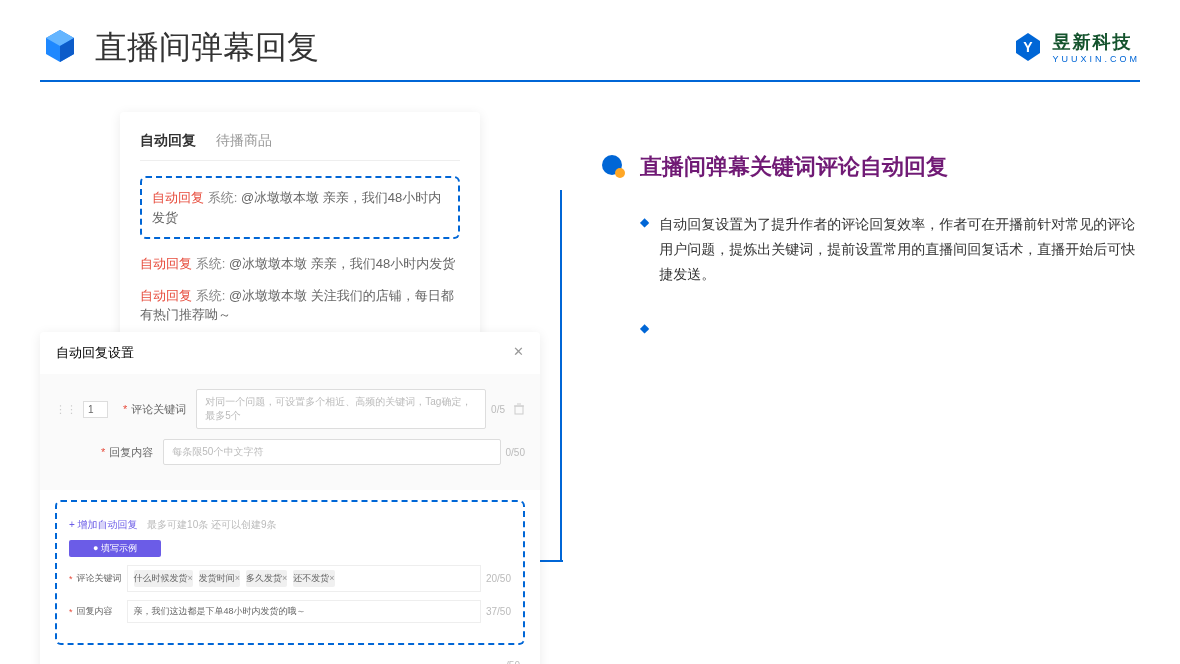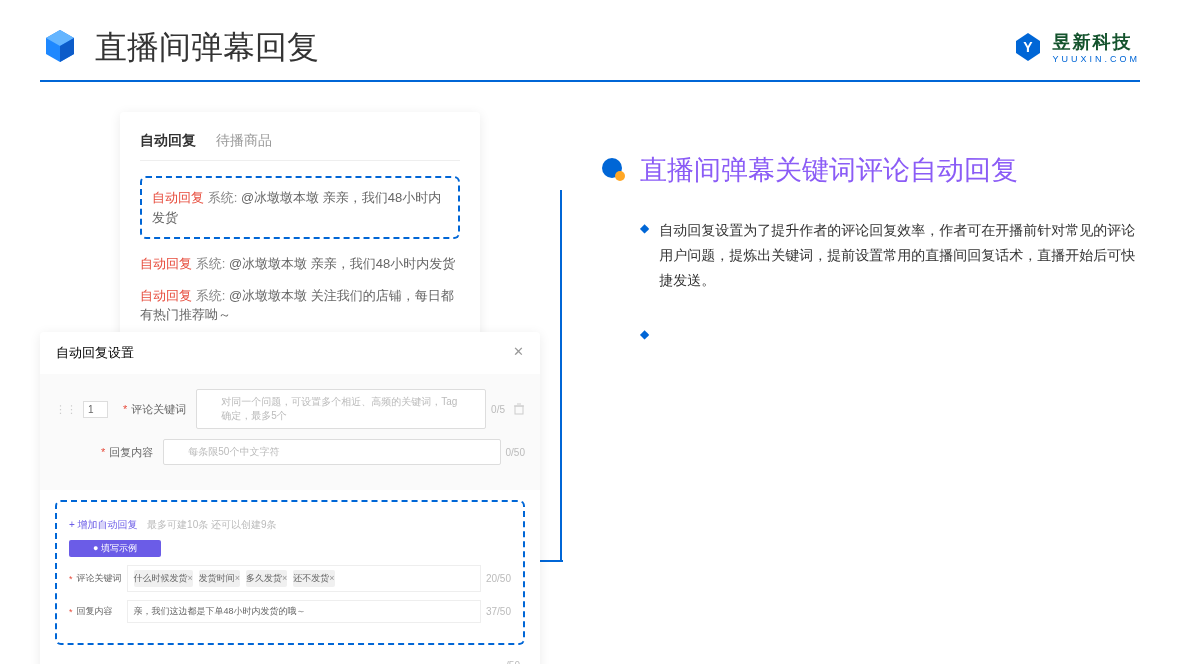--- a/index.html
+++ b/index.html
@@ -30,41 +30,41 @@
 .sys-text { color: #888; }
 
 .card2 { background: #fff; box-shadow: 0 2px 12px rgba(0,0,0,0.08); border-radius: 4px; position: absolute; top: 220px; left: 0; width: 500px; padding: 0; }
 .modal-header { display: flex; justify-content: space-between; padding: 12px 16px; font-size: 13px; }
 .close-x { color: #999; cursor: pointer; }
 .form-section { padding: 15px; background: #fafafa; }
 .form-row { display: flex; align-items: center; margin-bottom: 10px; font-size: 11px; }
 .form-num { width: 25px; color: #666; border: 1px solid #ddd; padding: 2px 4px; margin-right: 15px; font-size: 10px; background: #fff; }
 .form-label { color: #666; margin-right: 10px; }
 .req { color: #e74c3c; margin-right: 4px; }
-.form-input { flex: 1; border: 1px solid #ddd; padding: 5px 24px; font-size: 10px; color: #bbb; background: #fff; border-radius: 2px; position: relative; }
+.form-input { flex: 1; border: 1px solid #ddd; padding: 5px 8px; font-size: 10px; color: #bbb; background: #fff; border-radius: 2px; position: relative; }
 .form-count { color: #bbb; font-size: 10px; margin-left: 5px; }
 .trash { width: 12px; height: 12px; margin-left: 8px; }
 
 .example-box { border: 2px dashed #0066d6; border-radius: 6px; margin: 10px 15px 15px 15px; padding: 12px; position: relative; }
 .add-link { color: #6b5ce7; font-size: 10px; }
 .add-hint { color: #bbb; font-size: 10px; margin-left: 5px; }
 .example-badge { background: #6b5ce7; color: #fff; font-size: 9px; padding: 2px 24px; border-radius: 2px; display: inline-block; margin: 8px 0; }
 .tag { background: #f0f0f0; color: #666; padding: 2px 0; font-size: 9px; border-radius: 2px; margin-right: 4px; }
 .tag-x { color: #999; }
 .example-row { display: flex; align-items: center; margin-bottom: 8px; font-size: 9px; }
 .example-label { color: #666; width: 50px; }
 .example-input { flex: 1; border: 1px solid #eee; padding: 4px 6px; font-size: 9px; color: #666; background: #fff; display: flex; align-items: center; gap: 2px; }
 
 .connector { position: absolute; border-right: 2px solid #0066d6; }
 .conn1 { top: 78px; left: 442px; width: 80px; height: 370px; border-top: none; }
 .conn2 { position: absolute; top: 448px; left: 488px; width: 35px; border-top: 2px solid #0066d6; }
 
 .right-title { display: flex; align-items: center; margin-bottom: 30px; }
 .right-icon { width: 28px; height: 28px; margin-right: 12px; }
-.right-title-text { font-size: 27px; color: #8b5cf6; }
+.right-title-text { font-size: 22px; color: #701a75; font-weight: bold; }
 .bullet { display: flex; margin-bottom: 30px; padding-left: 40px; }
 .bullet-icon { color: #0066d6; margin-right: 10px; font-size: 12px; margin-top: 3px; }
 .bullet-text { font-size: 14px; color: #333; line-height: 1.8; }
 </style>
 </head>
 <body>
 
 <div class="header">
   <svg class="header-icon" viewBox="0 0 40 40">
     <path d="M20 4 L34 12 L34 28 L20 36 L6 28 L6 12 Z" fill="#1e88ff"></path>

